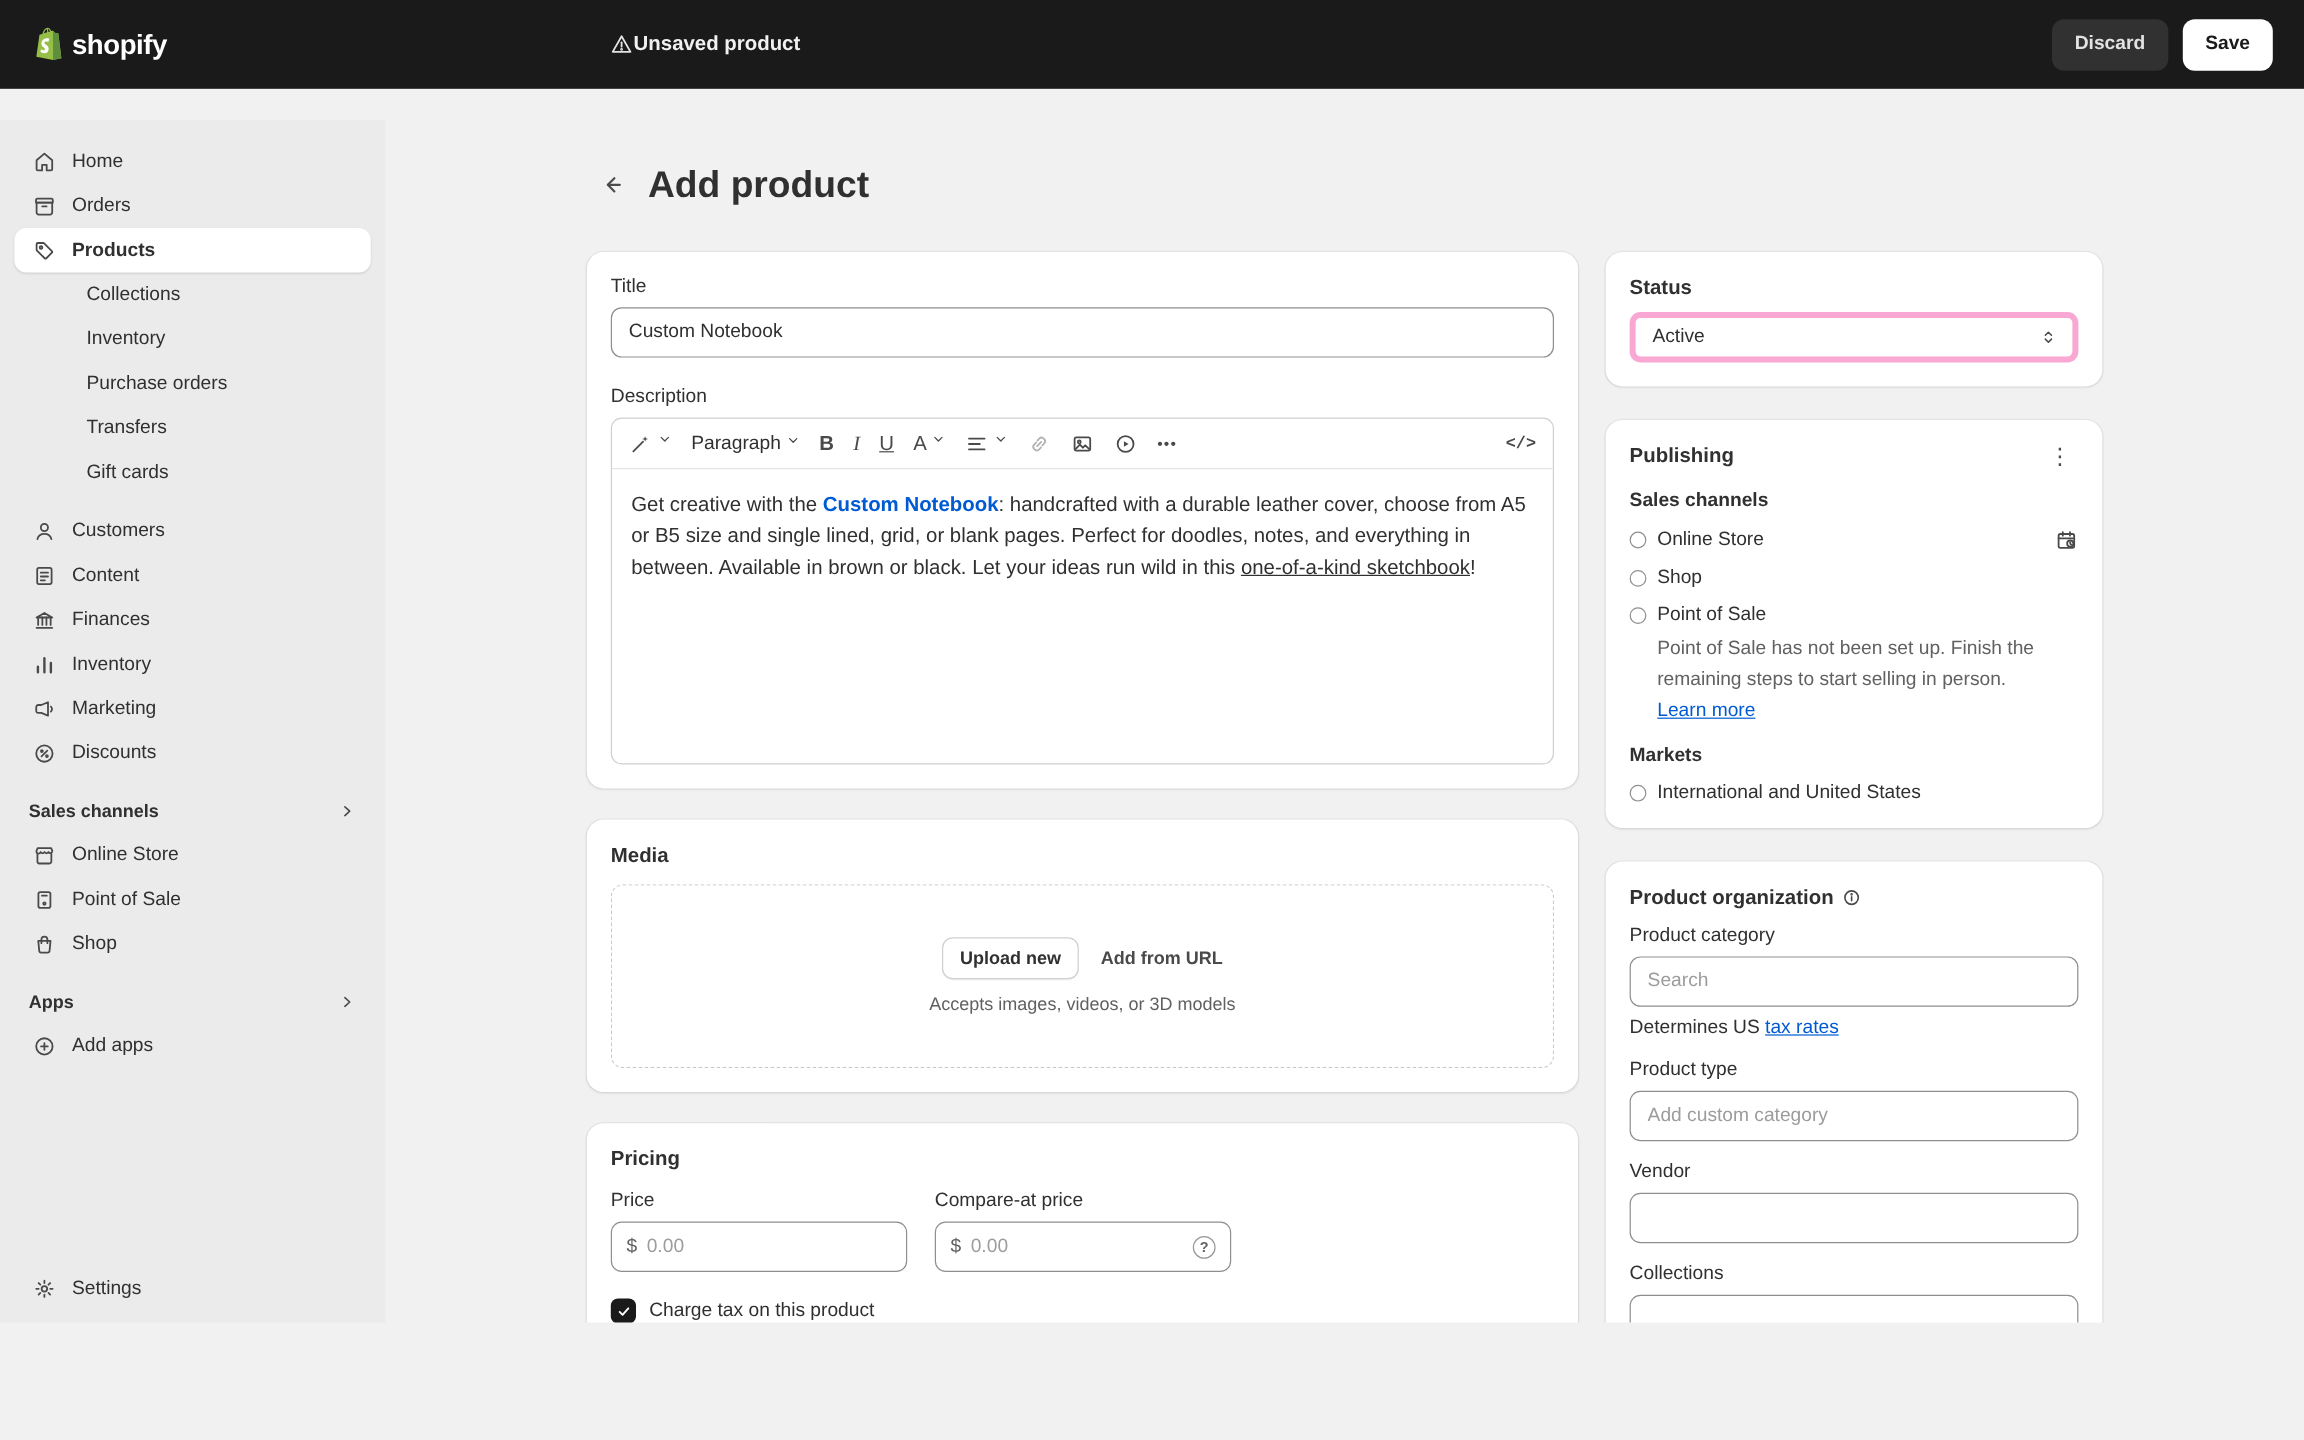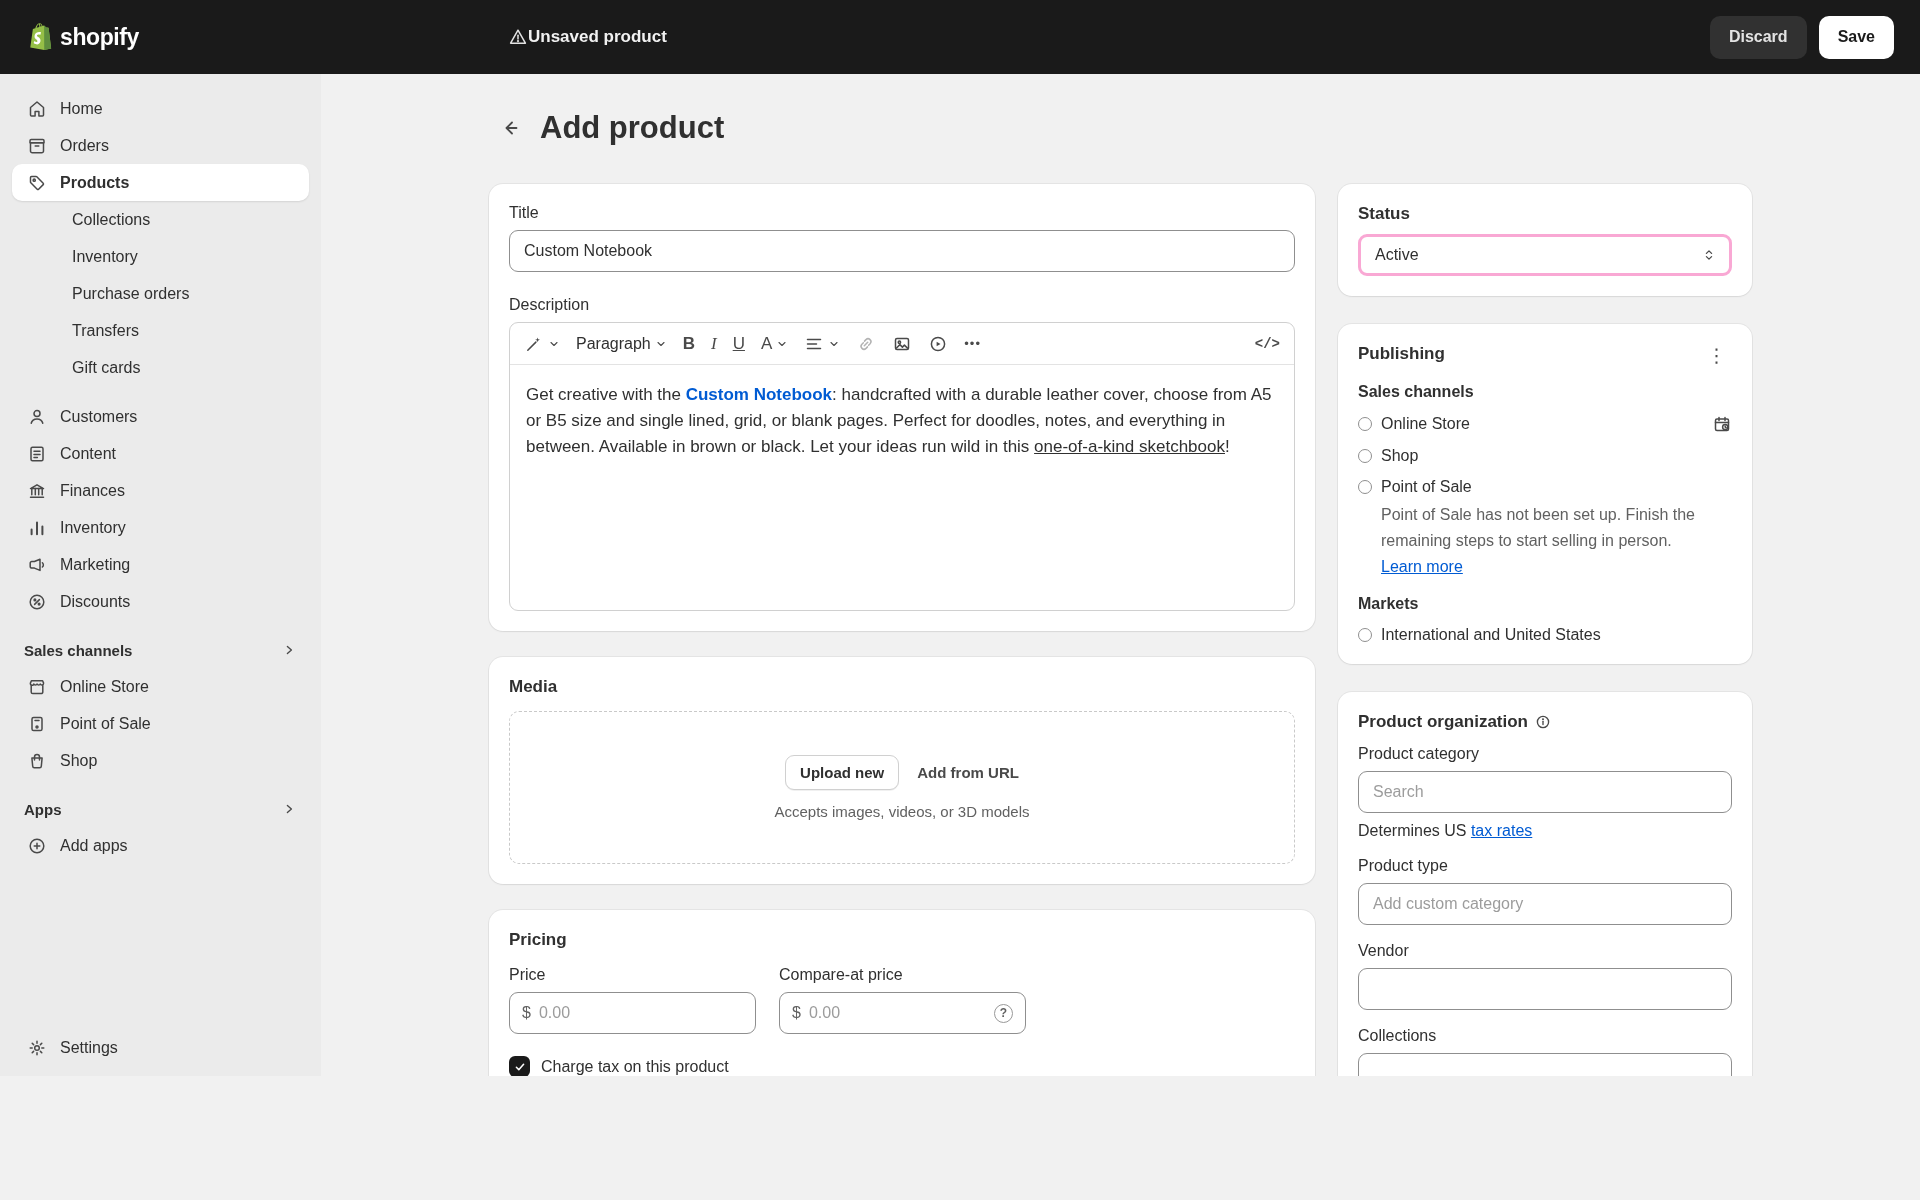--- a/index.html
+++ b/index.html
@@ -10,21 +10,21 @@
   .topbar { height:74px; background:#1a1a1a; display:flex; align-items:center; padding:0 26px; position:relative; }
   .brand { display:flex; align-items:center; gap:7px; }
   .brand-name { color:#fff; font-size:23px; font-weight:700; letter-spacing:-0.4px; }
   .unsaved { position:absolute; left:508px; display:flex; align-items:center; color:#f1f1f1; font-size:17px; font-weight:650; }
   .topbar-actions { margin-left:auto; display:flex; gap:12px; }
   .btn { border:none; border-radius:10px; height:43px; padding:0 19px; font-size:16px; font-weight:600; font-family:inherit; cursor:pointer; }
   .btn-discard { background:#313131; color:#e3e3e3; }
   .btn-save { background:#fff; color:#1a1a1a; }
 
   
-  .layout { display:flex; height:1002px; }
+  .layout { display:flex; height:1002px;margin-top:26px; }
   .sidebar { width:321px; background:#ebebeb; padding:16px 12px 10px; display:flex; flex-direction:column; flex-shrink:0; }
   .content { flex:1; display:flex; justify-content:center; padding-top:36px; overflow:hidden; }
 
   
   .nav-item { display:flex; align-items:center; gap:10px; height:37px; padding:0 12px; border-radius:10px; font-size:16px; font-weight:500; color:#303030; cursor:pointer; }
   .nav-item .icn { width:26px; display:flex; justify-content:center; color:#4a4a4a; flex-shrink:0; }
   .nav-item.active { background:#fff; font-weight:650; box-shadow:0 1px 2px rgba(0,0,0,.10); }
   .nav-sub { display:flex; align-items:center; height:37px; padding-left:60px; border-radius:10px; font-size:16px; font-weight:400; color:#303030; cursor:pointer; }
   .nav-gap { height:12px; }
   .nav-header { display:flex; align-items:center; height:36px; padding:0 12px; margin-top:12px; font-size:15px; font-weight:650; color:#303030; cursor:pointer; }
@@ -42,21 +42,21 @@
   .card { background:#fff; border-radius:14px; box-shadow:0 0 0 1px rgba(0,0,0,.05), 0 1px 2px rgba(0,0,0,.06); padding:20px; }
 
   .field-label { display:block; font-size:16px; color:#303030; margin-bottom:8px; }
   .card-title { font-size:17px; font-weight:650; color:#303030; }
   .text-input { width:100%; height:42px; border:1px solid #8f8f8f; border-radius:9px; padding:0 14px; font-size:16px; font-family:inherit; color:#303030; background:#fff; outline:none; }
   .text-input::placeholder { color:#9c9c9c; }
 
   
   .editor { border:1px solid #d0d0d0; border-radius:9px; margin-top:0; overflow:hidden; }
   .editor-toolbar { height:42px; border-bottom:1px solid #e3e3e3; display:flex; align-items:center; gap:16px; padding:0 14px; color:#4a4a4a; }
-  .tb-group { display:flex; align-items:center; gap:4px; cursor:pointer; }
+  .tb-group { display:flex; gap:4px; cursor:pointer; }
   .tb-btn { display:flex; align-items:center; justify-content:center; cursor:pointer; color:#4a4a4a; background:none; border:none; font-family:inherit; }
   .tb-bold { font-weight:700; font-size:17px; }
   .tb-italic { font-style:italic; font-family:"Liberation Serif",serif; font-size:17px; }
   .tb-underline { text-decoration:underline; font-size:17px; }
   .tb-color { font-size:17px; }
   .tb-paragraph { font-size:16px; color:#303030; }
   .tb-more { font-size:13px; letter-spacing:1px; }
   .tb-code { margin-left:auto; font-family:"Liberation Mono",monospace; font-size:14px; font-weight:700; }
   .tb-link-dim { color:#b3b3b3; }
   .editor-body { min-height:245px; padding:17px 16px; font-size:17px; line-height:26px; color:#303030; cursor:text; }
@@ -78,21 +78,21 @@
   .input-shell input::placeholder { color:#9c9c9c; }
   .input-shell.disabled { border-color:#d9d9d9; background:#fbfbfb; }
   .input-shell.disabled input { color:#8a8a8a; }
   .prefix { color:#616161; font-size:16px; }
   .help-icon { width:19px; height:19px; border:1.5px solid #999; border-radius:50%; color:#616161; font-size:12px; font-weight:700; display:flex; align-items:center; justify-content:center; flex-shrink:0; cursor:pointer; }
   .checkbox-row { display:flex; align-items:center; gap:11px; margin-top:22px; }
   .checkbox { width:21px; height:21px; background:#1a1a1a; border-radius:6px; display:flex; align-items:center; justify-content:center; cursor:pointer; flex-shrink:0; }
   .checkbox-label { font-size:16px; color:#303030; }
 
   
-  .select { margin-top:10px; height:42px; border:3px solid #f9a8d4; border-radius:9px; display:flex; align-items:center; padding:0 12px 0 14px; font-size:16px; color:#303030; cursor:pointer; }
+  .select { margin-top:10px; height:42px; border:5px solid #f9a8d4; border-radius:9px; display:flex; align-items:center; padding:0 12px 0 14px; font-size:16px; color:#303030; cursor:pointer; }
   .select .updown { margin-left:auto; color:#4a4a4a; display:flex; }
   .card-head { display:flex; align-items:flex-start; }
   .menu-btn { margin-left:auto; background:none; border:none; font-size:19px; color:#4a4a4a; cursor:pointer; line-height:1; padding:2px 6px; }
   .sub-heading { font-size:16px; font-weight:650; color:#303030; margin-top:16px; }
   .channel-row { display:flex; align-items:center; gap:9px; margin-top:13px; font-size:16px; color:#303030; }
   .bullet { width:14px; height:14px; border:1.5px solid #8f8f8f; border-radius:50%; flex-shrink:0; }
   .row-action { margin-left:auto; color:#4a4a4a; display:flex; background:none; border:none; cursor:pointer; }
   .pos-note { padding-left:23px; margin-top:6px; font-size:16px; line-height:26px; color:#616161; }
   .link { color:#005bd3; text-decoration:underline; cursor:pointer; }
   .learn-more { display:inline-block; padding-left:23px; margin-top:4px; font-size:16px; }

